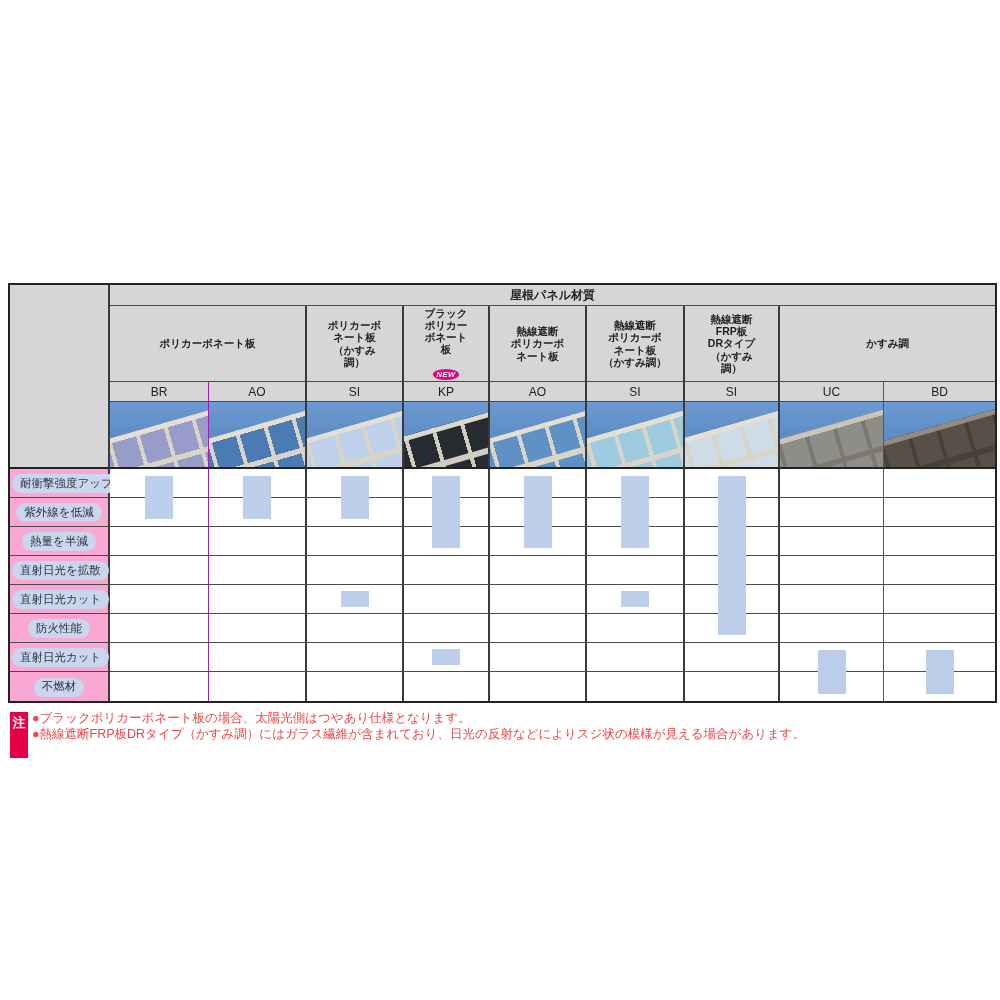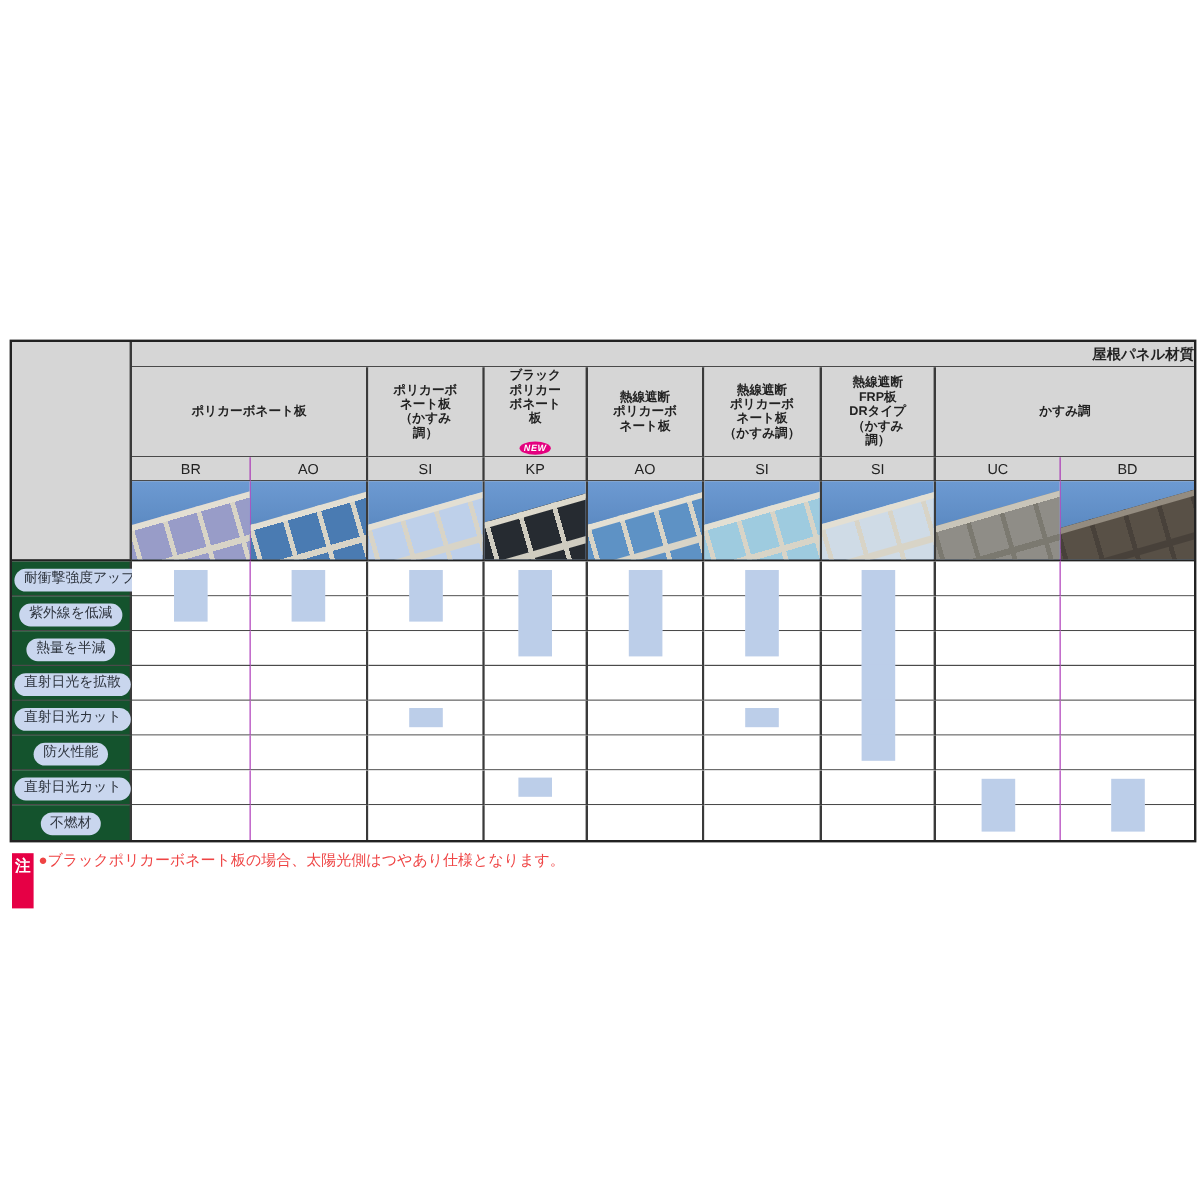--- a/index.html
+++ b/index.html
@@ -14,21 +14,21 @@
   
   .cr1 { border-right:1px solid #a21caf; }
   .cr2 { border-right:2px solid #3a3a3a; }
   .cr0 { border-right:none; }
 
   .hb  { border-bottom:1px solid #4a4a4a; }
   .hb2 { border-bottom:2px solid #222; }
 
   .gray { background:#d6d6d6; }
 
-  .title-cell { height:21px; text-align:right; font-size:12px; font-weight:bold; color:#222; }
+  .title-cell { height:21px; text-align:center; font-size:12px; font-weight:bold; color:#222; }
   .corner-cell { width:100px; }
 
   .group-cell { height:38px; text-align:center; font-size:10.5px; line-height:1.15;
     font-weight:bold; color:#222; white-space:pre-line; vertical-align:middle; padding:1px 16px; }
   .new-badge { display:inline-block; background:#e4007f; color:#fff; font-size:7.5px;
     font-weight:bold; font-style:italic; line-height:11px; width:26px; border-radius:50%;
     letter-spacing:.5px; vertical-align:middle; }
 
   .code-cell { height:20px; text-align:center; font-size:12px; color:#222; }
 
@@ -37,21 +37,21 @@
     background:linear-gradient(180deg, var(--skytop,#6d9ad2), var(--skybot,#4f7eb6)); }
   .roof { position:absolute; left:-20%; top:34%; width:155%; height:115%;
     transform:rotate(-16deg);
     background-color:var(--panel,#888);
     background-image:
       linear-gradient(180deg, var(--fascia,#e3dfd3) 0 5px, rgba(0,0,0,0) 5px),
       linear-gradient(180deg, rgba(0,0,0,0) 46%, var(--ribs,#d8d4c7) 46%, var(--ribs,#d8d4c7) 53%, rgba(0,0,0,0) 53%),
       repeating-linear-gradient(90deg, rgba(0,0,0,0) 0 25px, var(--ribs,#d8d4c7) 25px 29px);
   }
 
-  .label-cell { height:29px; background:#14532d; text-align:center; vertical-align:middle; padding:0 2px; }
+  .label-cell { height:29px; background:#f9a8d4; text-align:center; vertical-align:middle; padding:0 2px; }
   .pill { display:inline-block; background:#c9d6ee; color:#2d333d; font-size:11.5px;
     line-height:1.2; padding:2.5px 8px; border-radius:10px; white-space:nowrap; }
 
   .mark-cell { height:29px; position:relative; background:#fff; }
   .bar { position:absolute; left:50%; width:28px; z-index:3; }
   .bar.start  { top:7px; bottom:-1px; transform:translateX(-50%); }
   .bar.mid    { top:-1px; bottom:-1px; transform:translateX(-50%); }
   .bar.end    { top:-1px; bottom:7px; transform:translateX(-50%); }
   .bar.single { top:50%; height:16px; transform:translate(-50%,-50%); }
 
@@ -313,15 +313,16 @@
             <div class="bar end" style="background: rgb(188, 206, 233);"></div>
           </td>
         </tr>
       </tbody>
   </table>
 
   <div class="notes">
     <div class="note-flag" style="background: rgb(230, 0, 69);">注</div>
     <div>
         <div class="note-line">●ブラックポリカーボネート板の場合、太陽光側はつやあり仕様となります。</div>
+        <div class="note-line">●熱線遮断FRP板DRタイプ（かすみ調）にはガラス繊維が含まれており、日光の反射などによりスジ状の模様が見える場合があります。</div>
       </div>
   </div>
 </div>
 
 </body></html>

